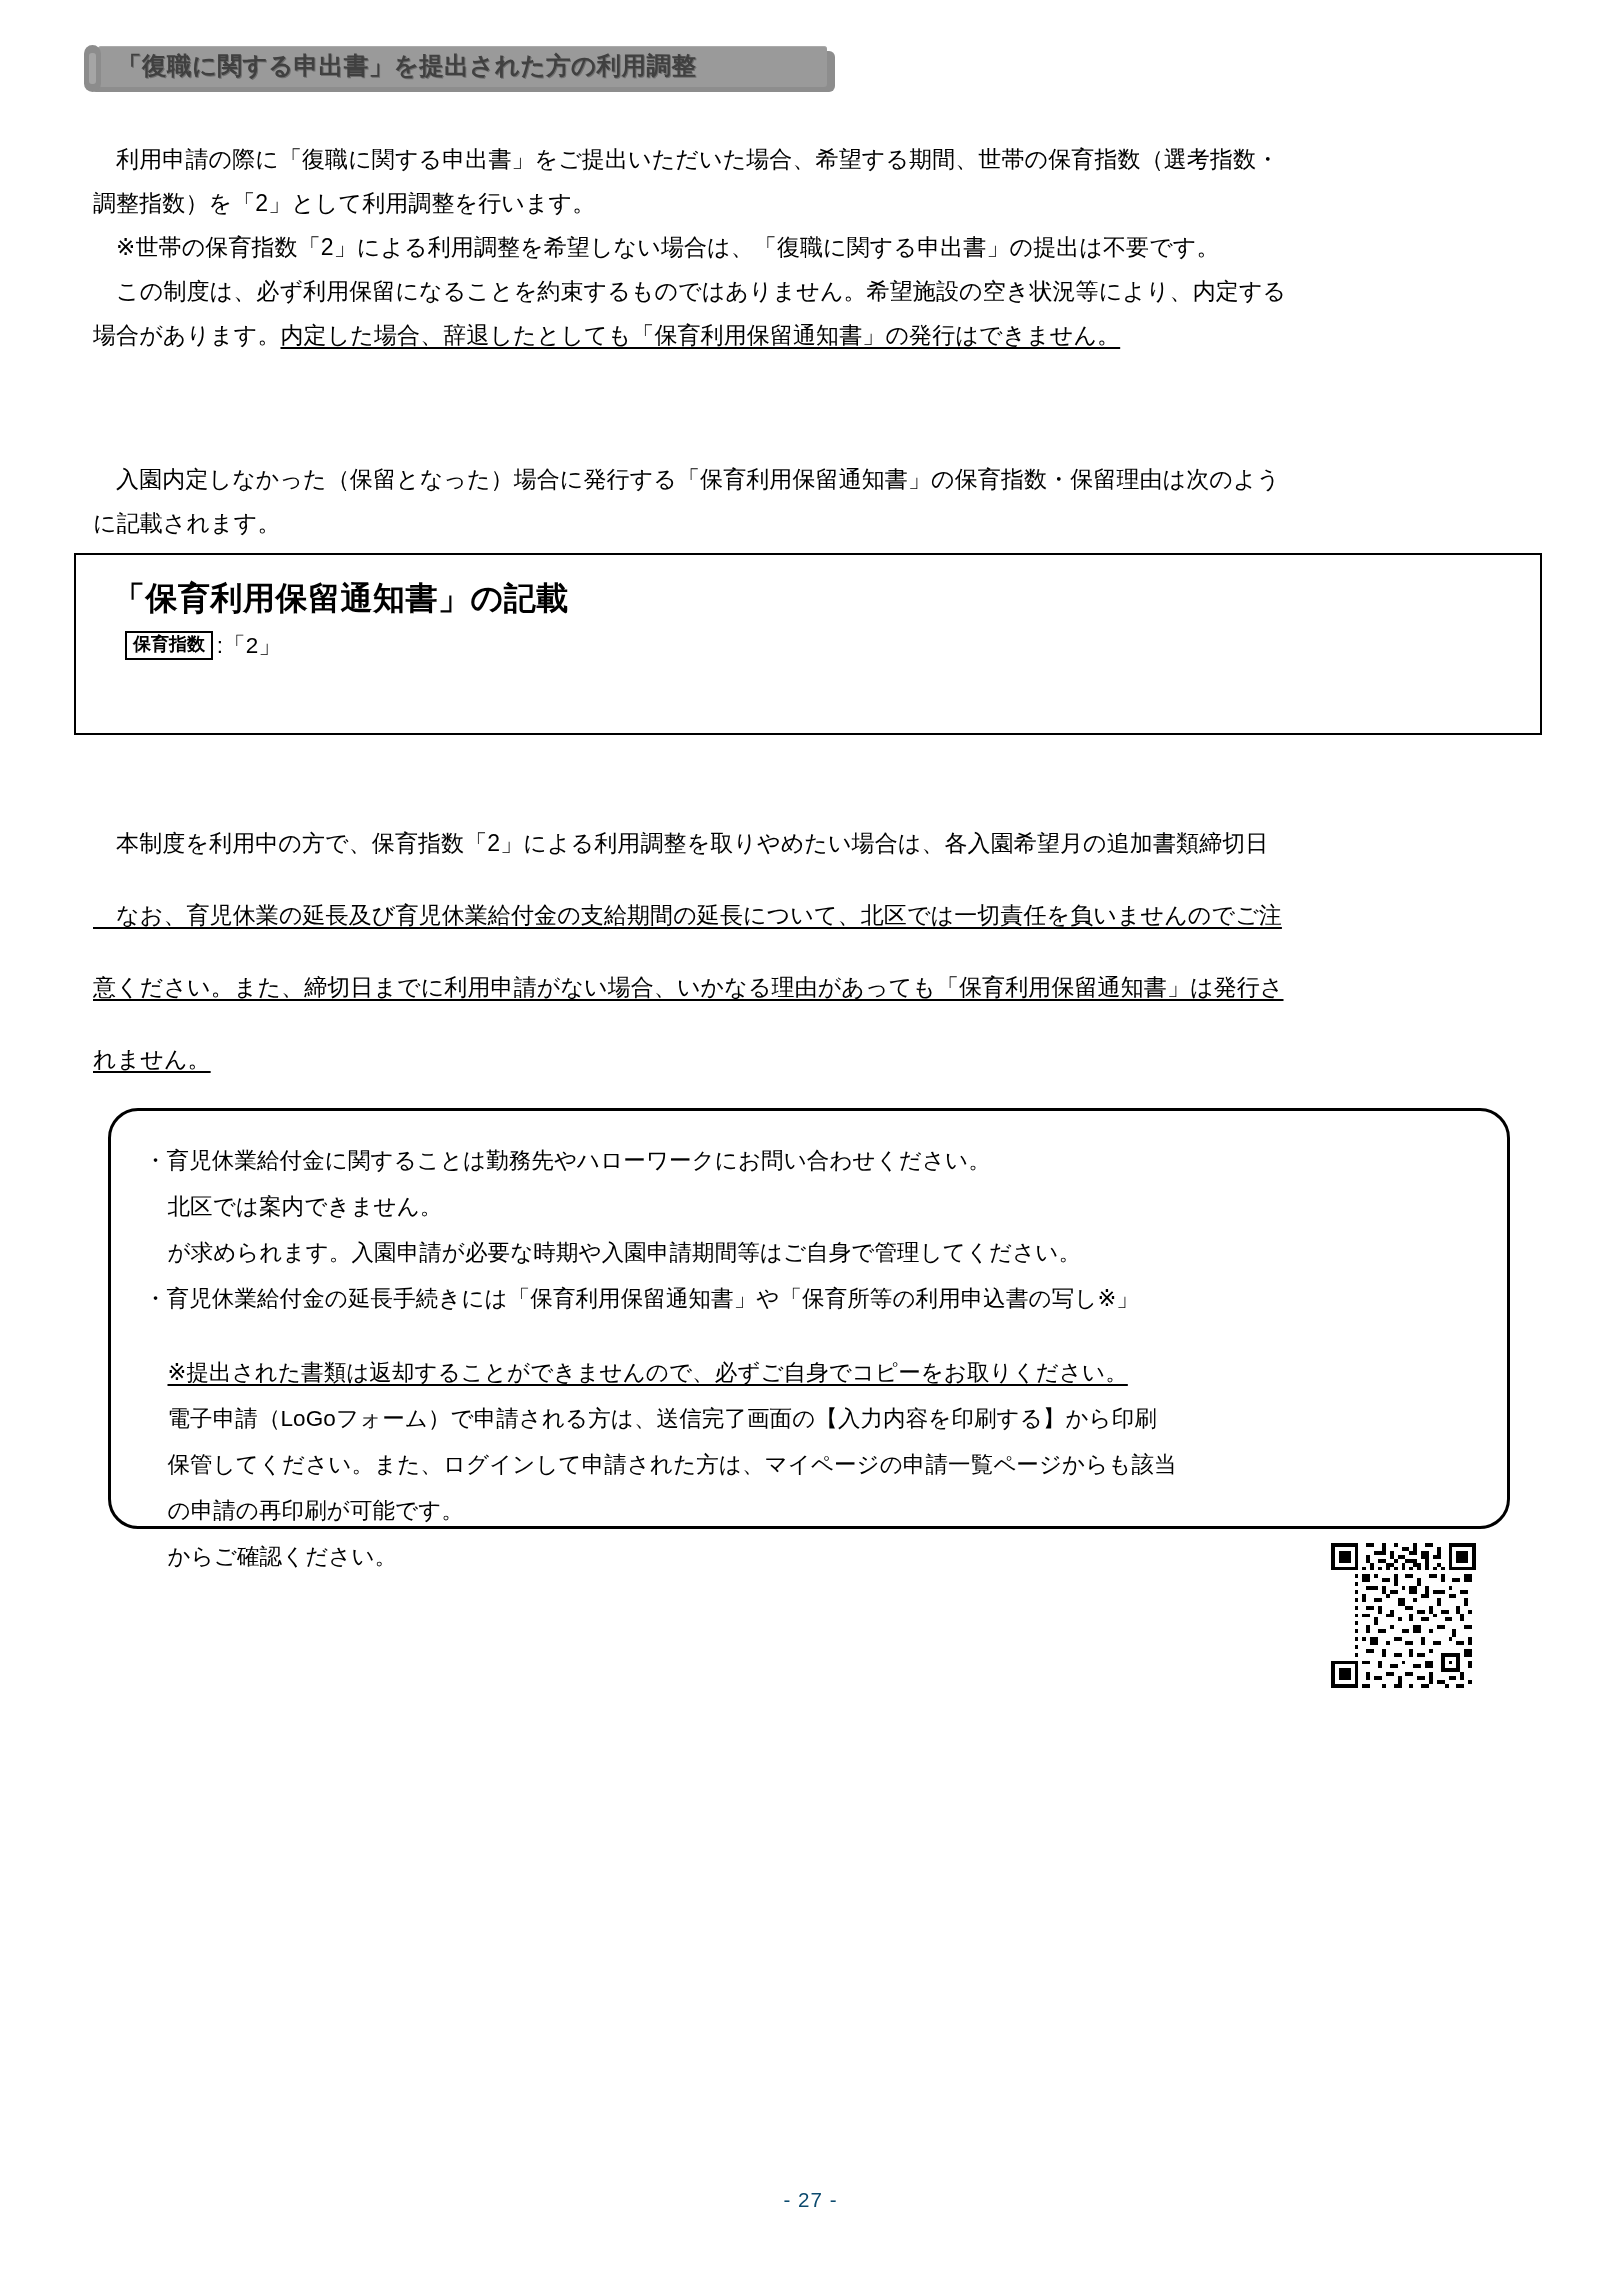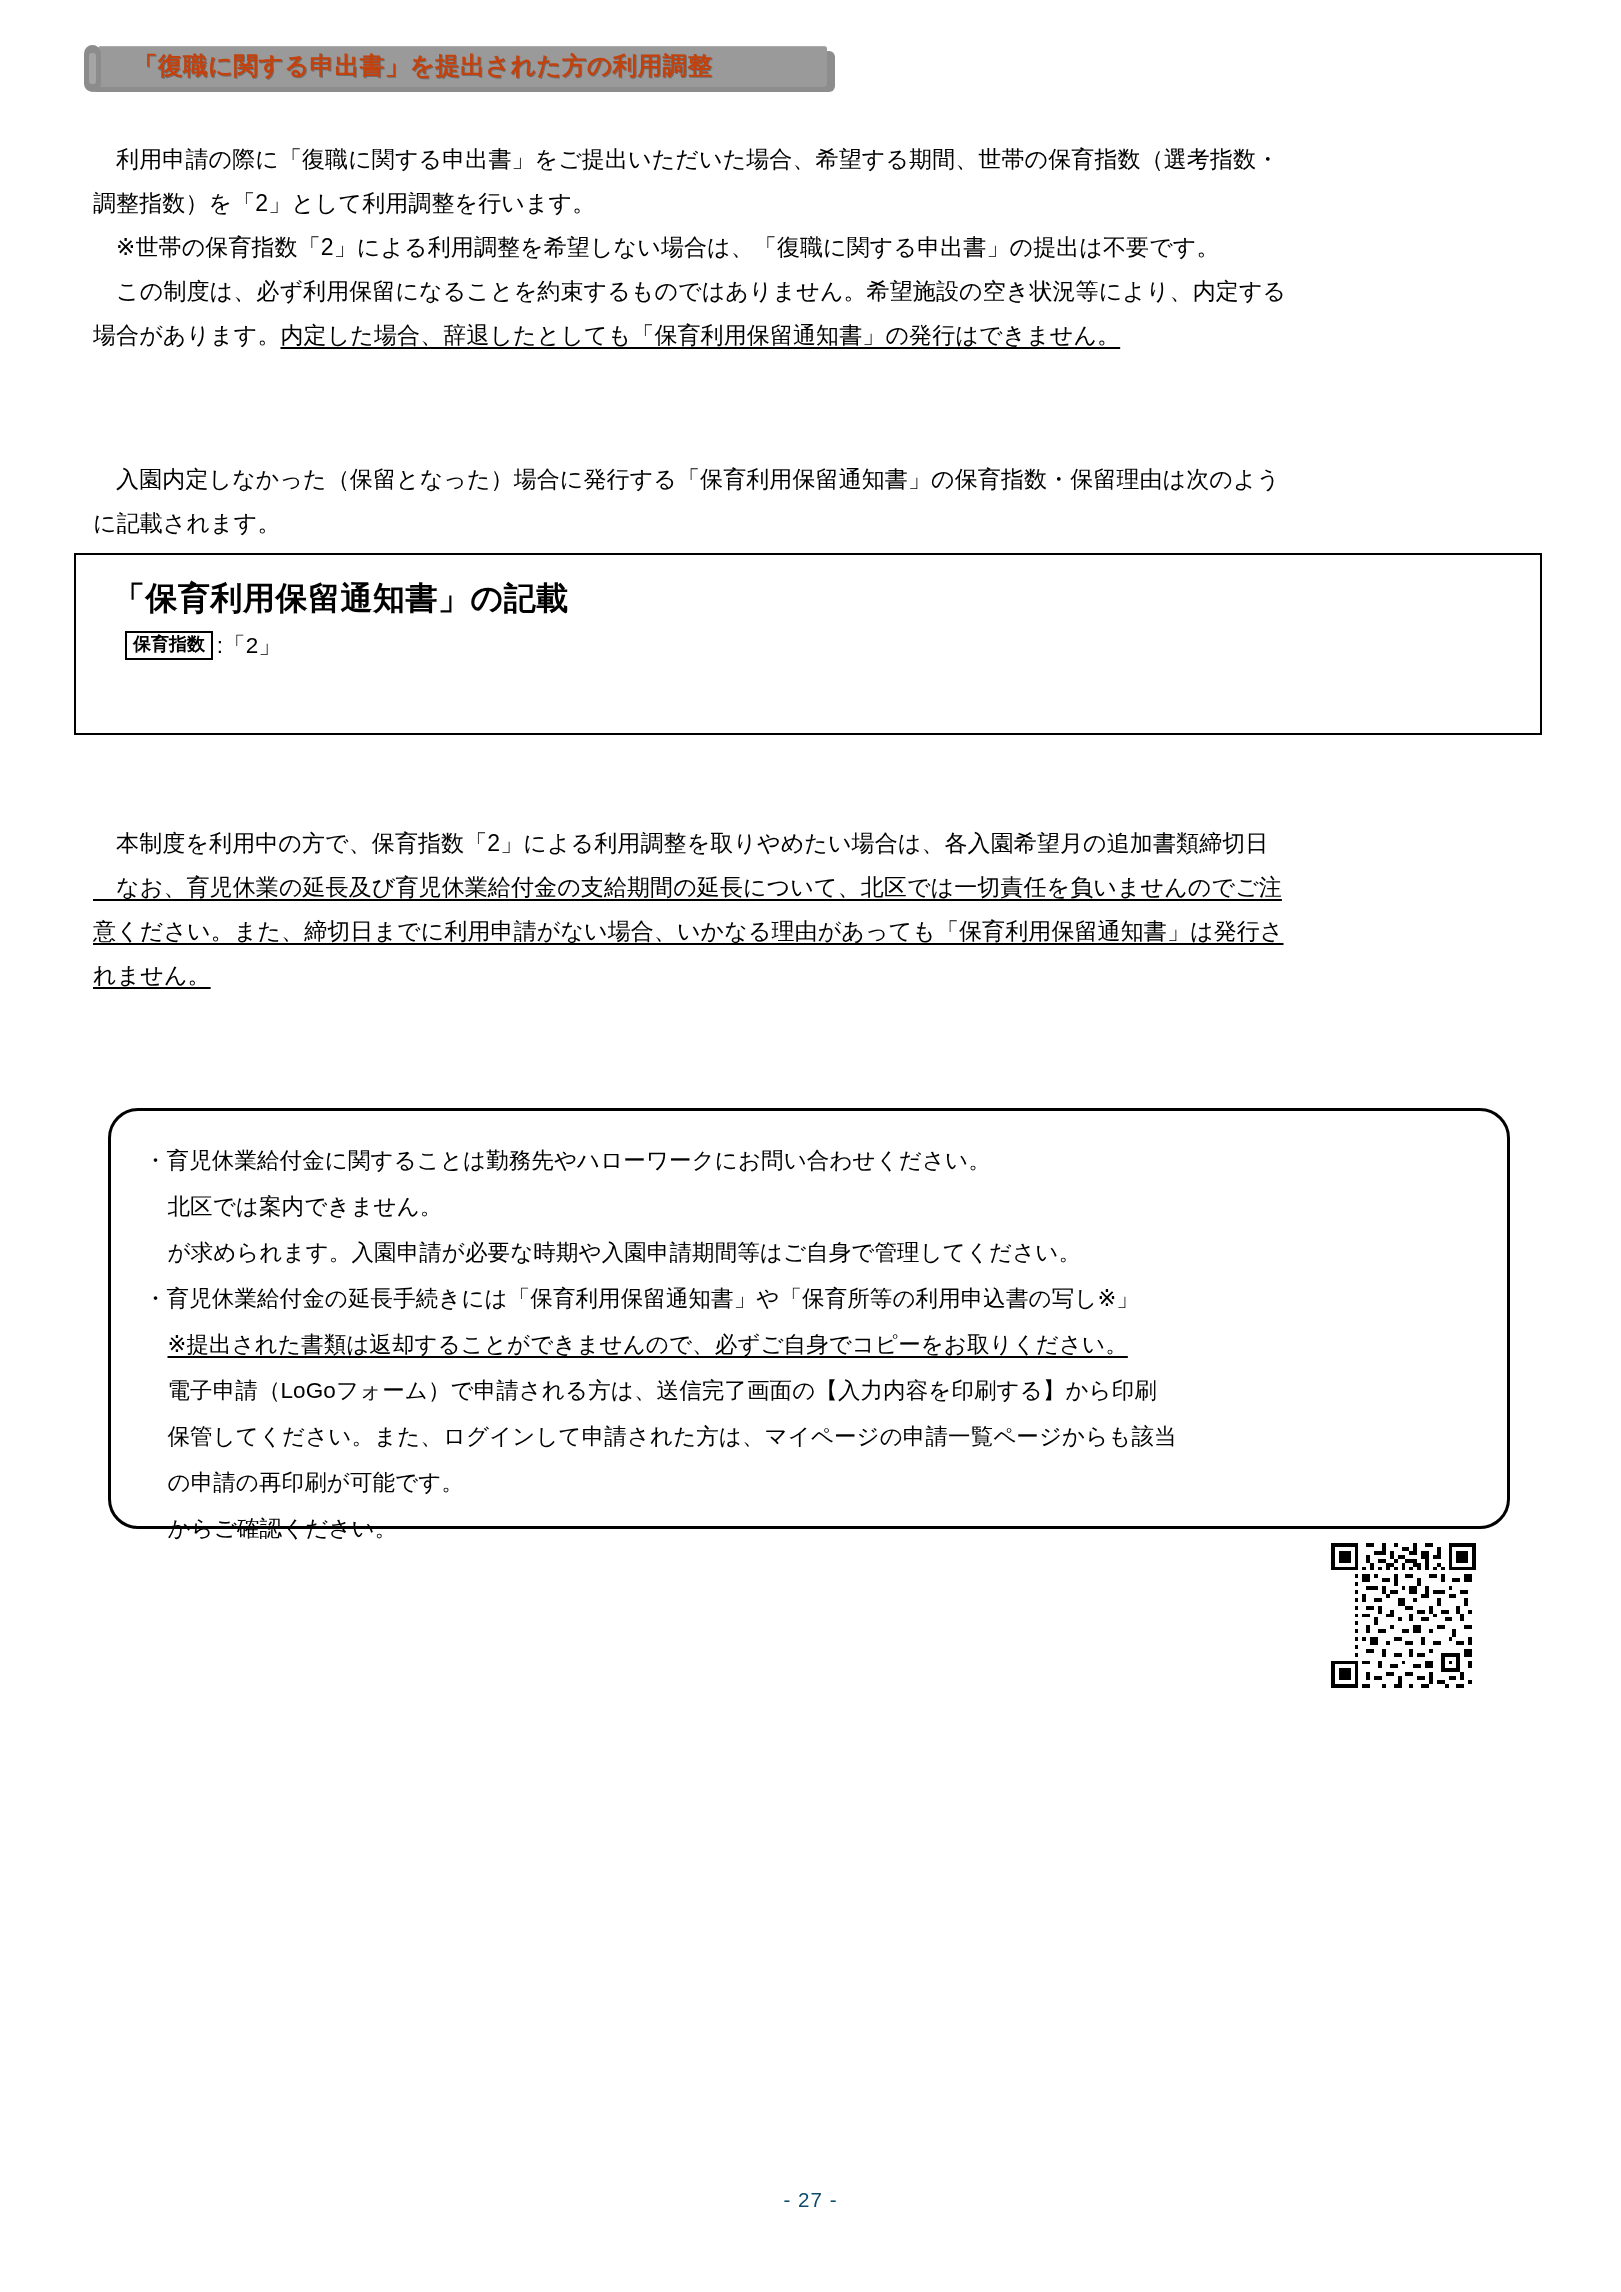--- a/index.html
+++ b/index.html
@@ -61,31 +61,31 @@
     left: 13.7px;
     top: 1px;
     width: 729px;
     height: 40px;
     background: #9a9a9a;
     border-radius: 2.9px;
     border-top: 1px solid #ababab;
   }
   .banner-text {
     position: absolute;
-    left: 49px;
+    left: 33px;
     top: 5.9px;
     font-size: 24.5px;
     font-weight: bold;
-    color: #c2410c;
+    color: #404040;
     letter-spacing: 0.5px;
     white-space: nowrap;
     text-shadow: 1px 1px 0 #6f6f6f;
     line-height: 29px;
   }
-  .u { text-decoration: underline; text-underline-offset: 3.9px; }
+  .u { text-decoration: underline; text-underline-offset: 3.9px; margin-top: 28px; }
 
   .block {
     position: absolute;
     left: 93px;
     width: 1441px;
     font-size: 23px;
     line-height: 44px;
     letter-spacing: 0.1px;
   }
   .line { white-space: nowrap; display: block; }

